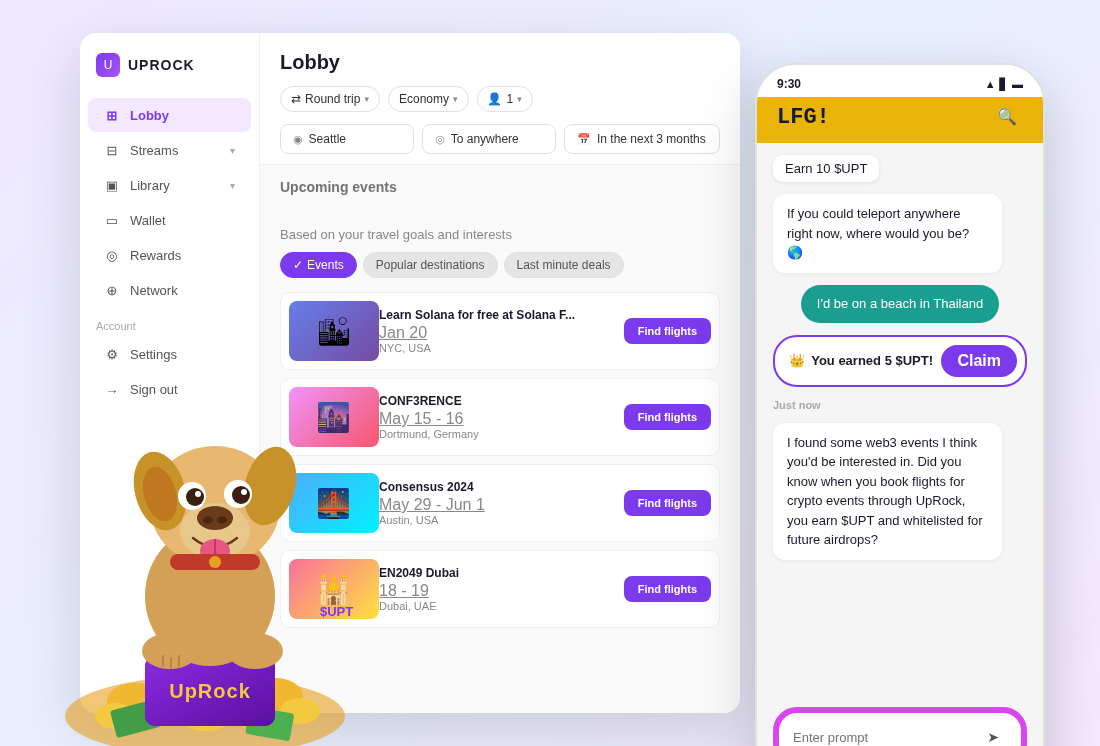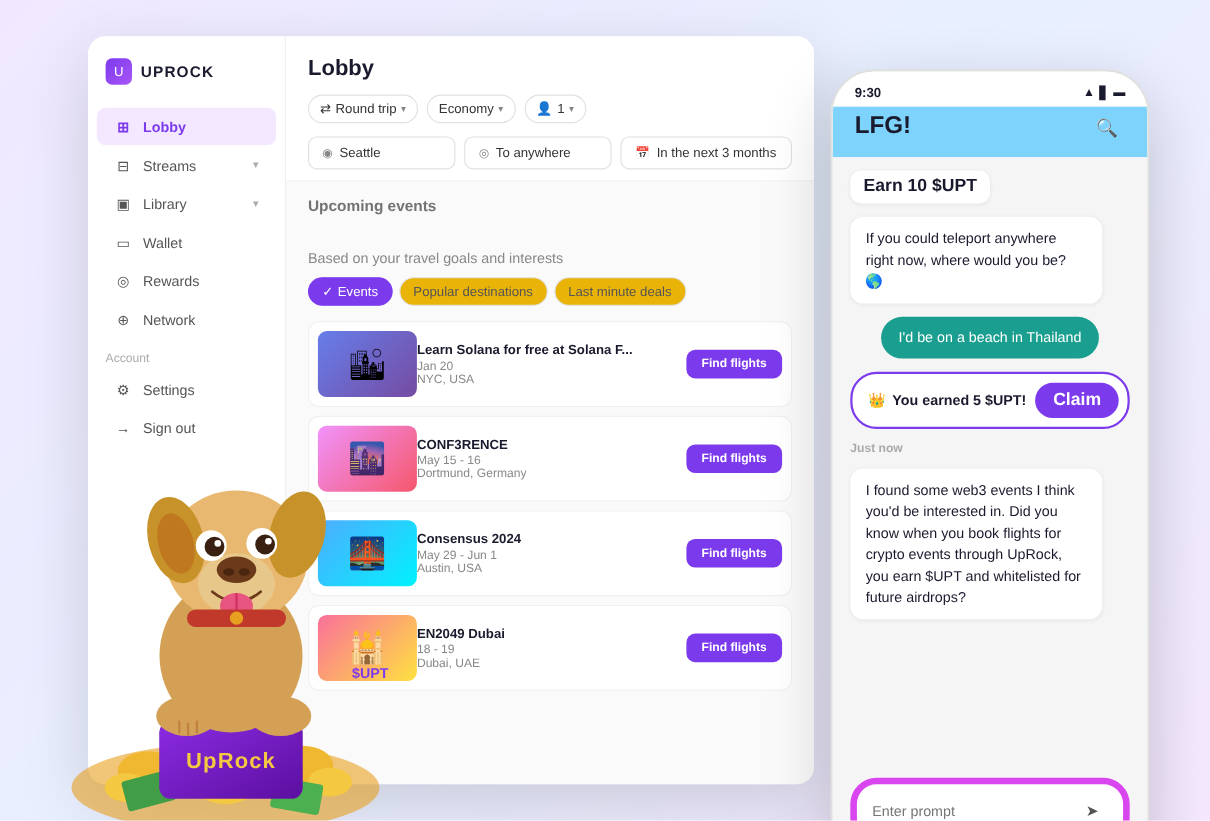--- a/index.html
+++ b/index.html
@@ -178,21 +178,21 @@
       display: flex;
       gap: 6px;
       margin-bottom: 14px;
     }
     .filter-tab {
       padding: 5px 12px;
       border-radius: 20px;
       font-size: 12px;
       cursor: pointer;
       border: 1px solid #e0e0e0;
-      background: #eab308;
+      background: #e5e5e5;
       color: #555;
     }
     .filter-tab.active {
       background: #7c3aed;
       color: #fff;
       border-color: #7c3aed;
       display: flex;
       align-items: center;
       gap: 4px;
     }
@@ -207,22 +207,23 @@
       border: 1px solid #f0f0f0;
     }
     .event-info { flex: 1; }
     .event-name {
       font-size: 12px;
       font-weight: 600;
       color: #1a1a2e;
       margin-bottom: 2px;
     }
     .event-date {
-      font-size: 11px;
+      font-size: 16px;
       color: #888;
+      text-decoration: underline;
     }
     .event-location {
       font-size: 11px;
       color: #888;
     }
     .find-flights-btn {
       background: #7c3aed;
       color: #fff;
       border: none;
       border-radius: 8px;
@@ -261,22 +262,24 @@
     }
     .status-icons {
       display: flex;
       align-items: center;
       gap: 4px;
       font-size: 11px;
     }
     .phone-header {
       display: flex;
       justify-content: space-between;
+      align-items: center;
       padding: 4px 20px 10px;
-      background: #7dd3fc;
+      background: #eab308;
+      font-family: Liberation Mono, monospace;
     }
     .phone-app-title {
       font-size: 22px;
       font-weight: 800;
       color: #1a1a2e;
     }
     .phone-search-icon {
       width: 32px;
       height: 32px;
       display: flex;
@@ -293,22 +296,22 @@
       overflow-y: auto;
       background: #f5f5f5;
       display: flex;
       flex-direction: column;
       gap: 12px;
     }
     .earn-badge {
       background: #fff;
       border-radius: 10px;
       padding: 6px 12px;
-      font-size: 16px;
-      font-weight: 700;
+      font-size: 13px;
+      font-weight: 400;
       color: #1a1a2e;
       align-self: flex-start;
       box-shadow: 0 1px 4px rgba(0,0,0,0.08);
     }
     .chat-bubble-bot {
       background: #fff;
       border-radius: 12px;
       padding: 10px 14px;
       font-size: 13px;
       color: #1a1a2e;

